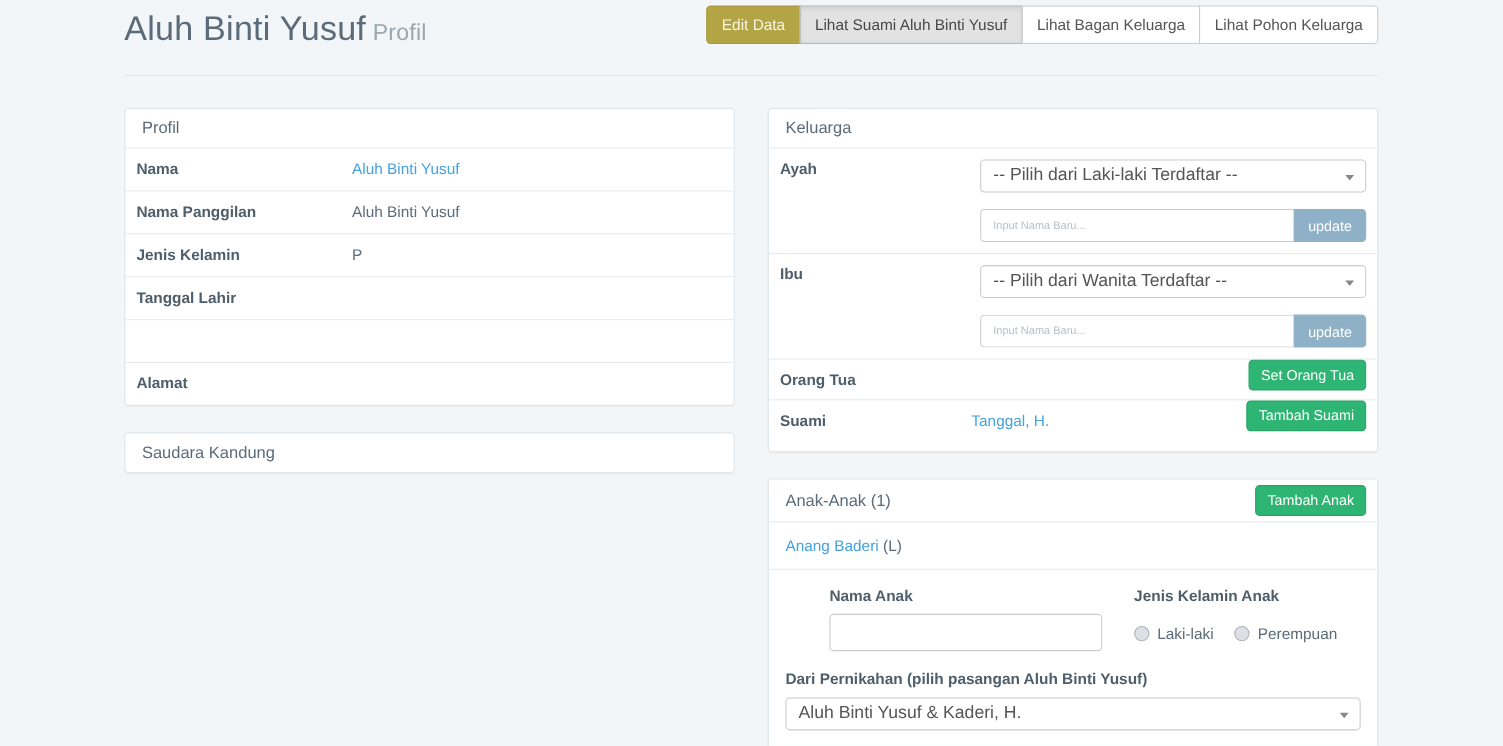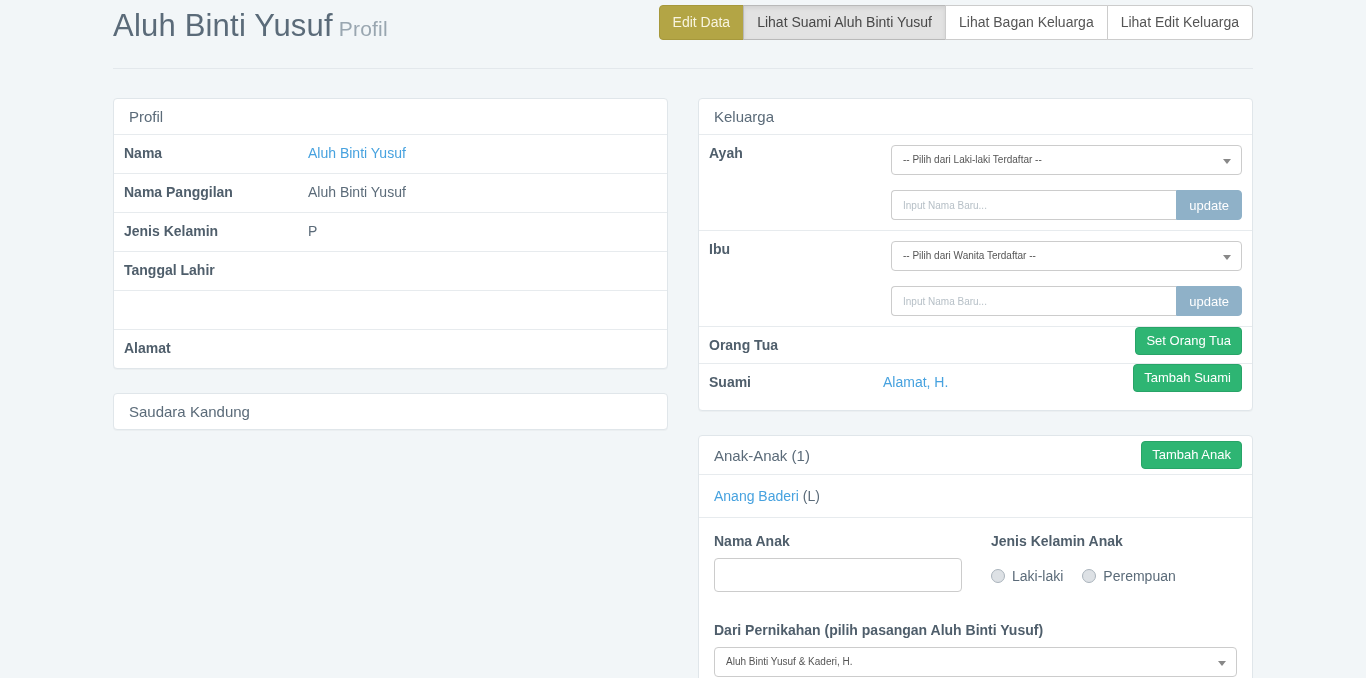--- a/index.html
+++ b/index.html
@@ -37,34 +37,34 @@
     background: #fff; border: 1px solid #e0e6ea; border-radius: 4px;
     box-shadow: 0 1px 1px rgba(0,0,0,.03); margin-bottom: 24px;
   }
   .panel-heading { padding: 9px 15px; font-size: 15px; color: #5b6b79; }
   .panel-heading.with-btn { display: flex; justify-content: space-between; align-items: center; padding: 5px 10px 5px 15px; min-height: 37px; }
 
   .columns { display: flex; gap: 30px; }
   .col { width: 555px; flex: 0 0 555px; }
 
   
-  .prow { display: flex; border-top: 1px solid #e7ebee; min-height: 39px; }
+  .prow { display: flex; border-top: 1px solid #e7ebee; min-height: 39px; gap: 12px; }
   .plabel { width: 184px; padding: 10px; font-weight: bold; color: #4f5e6b; }
   .pvalue { flex: 1; padding: 10px; color: #5b6b79; }
   a.link { color: #47a2df; text-decoration: none; }
 
   
   .krow { display: flex; border-top: 1px solid #e7ebee; }
   .klabel { width: 184px; padding: 10px; font-weight: bold; color: #4f5e6b; }
   .kcontrol { flex: 1; padding: 10px; }
 
   .fake-select {
     position: relative; height: 30px; border: 1px solid #ccc; border-radius: 4px;
     background: #fff; color: #555; padding: 0 26px 0 11px; line-height: 28px;
-    cursor: pointer; width: 351px; font-size: 10px;
+    cursor: pointer; width: 351px; font-size: 16px;
   }
   .fake-select.full { width: 100%; }
   .caret {
     position: absolute; right: 10px; top: 13px; width: 0; height: 0;
     border-left: 4px solid transparent; border-right: 4px solid transparent;
     border-top: 5px solid #888;
   }
   .fake-select.full .caret { top: 13px; }
 
   .input-group { display: flex; margin-top: 15px; width: 351px; }
@@ -95,52 +95,52 @@
   .btn-batal {
     background: #fff; border: 1px solid #ccc; color: #555;
     font-family: inherit; font-size: 13px; padding: 7px 11px;
     border-radius: 4px; cursor: pointer; line-height: 15px; margin-left: 6px;
   }
 
   
   .child-row { border-top: 1px solid #e7ebee; padding: 13px 15px; }
   .muted { color: #5b6b79; }
   .anak-form { border-top: 1px solid #e7ebee; padding: 15px; }
-  .form-grid { display: flex; }
+  .form-grid { display: flex; margin-left: 40px; }
   .fg-left { width: 262px; flex: 0 0 262px; }
   .fg-right { flex: 1; padding-left: 15px; }
   .form-label { font-weight: bold; color: #4f5e6b; display: block; margin-bottom: 9px; }
   .text-input {
     width: 248px; height: 34px; border: 1px solid #ccc; border-radius: 4px;
     padding: 0 11px; font-family: inherit; font-size: 14px; color: #555; outline: none;
   }
   .radio-line { display: flex; align-items: center; gap: 7px; margin-top: 19px; }
   input[type="radio"] {
     -webkit-appearance: none; appearance: none;
     width: 14px; height: 14px; border-radius: 50%;
     border: 1px solid #aab4bc; background: #dde1e5; cursor: pointer; margin: 0;
   }
   .radio-label { margin-right: 12px; color: #5b6b79; }
-  .pernikahan-block { margin-top: 30px; }
+  .pernikahan-block { margin-top: 17px; }
   .form-actions { margin-top: 15px; display: flex; align-items: center; }
 </style>
 </head>
 <body>
 
 <div class="container">
 
   <div class="page-header">
     <h1 class="title">
       <span>Aluh Binti Yusuf</span><span class="subtitle">Profil</span>
     </h1>
     <div class="btn-group">
       <button class="btn btn-olive">Edit Data</button>
       <button class="btn btn-active">Lihat Suami Aluh Binti Yusuf</button>
       <button class="btn">Lihat Bagan Keluarga</button>
-      <button class="btn">Lihat Edit Keluarga</button>
+      <button class="btn">Lihat Pohon Keluarga</button>
     </div>
   </div>
 
   <div class="columns">
 
     <div class="col">
       <div class="panel">
         <div class="panel-heading">Profil</div>
         <div class="prow">
           <div class="plabel">Nama</div>
@@ -206,21 +206,21 @@
         </div>
 
         <div class="krow flex-row row-pad-right">
           <div class="klabel">Orang Tua</div>
           <div class="spacer"></div>
           <button class="btn-green">Set Orang Tua</button>
         </div>
 
         <div class="krow flex-row row-pad-right suami-row">
           <div class="klabel">Suami</div>
-          <a class="link suami-link" href="#">Alamat, H.</a>
+          <a class="link suami-link" href="#">Tanggal, H.</a>
           <div class="spacer"></div>
           <button class="btn-green">Tambah Suami</button>
         </div>
       </div>
 
       <div class="panel">
         <div class="panel-heading with-btn">
           <span>Anak-Anak (1)</span>
           <button class="btn-green">Tambah Anak</button>
         </div>

